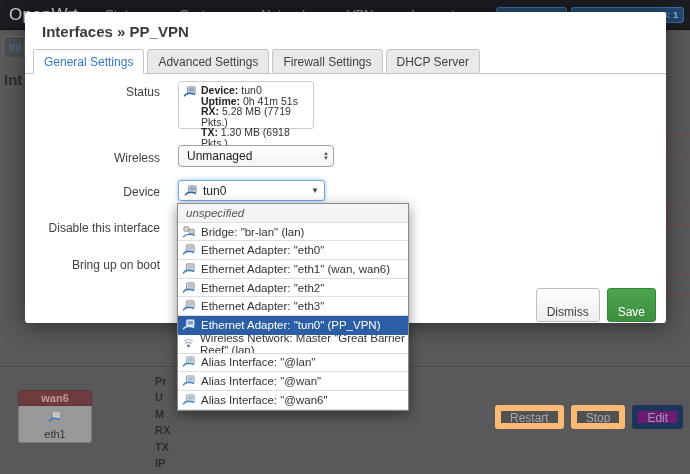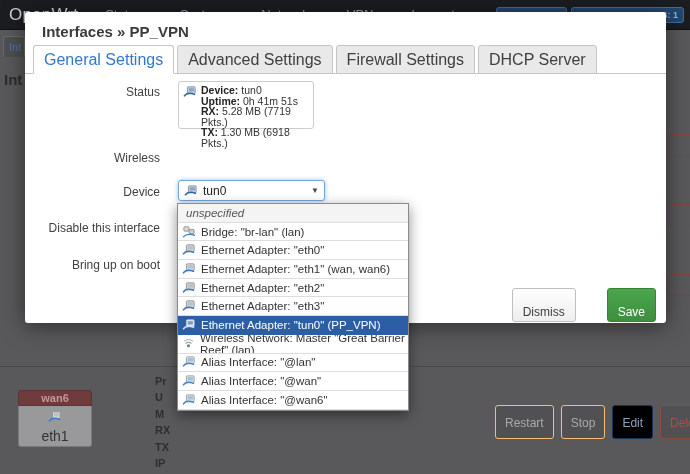--- a/index.html
+++ b/index.html
@@ -22,36 +22,36 @@
             border:1px solid #6b6b6d; border-bottom:none; border-radius:3px 3px 0 0;
             color:#4f74a8; font-size:11px; padding:4px 0 0 5px; overflow:hidden;}
   .bg-heading { position:absolute; left:4px; top:41px; font-size:15px; font-weight:bold; color:#2c2c2e;}
   .bg-divider { position:absolute; left:0; top:336px; width:690px; height:1px; background:#4a4a4c;}
   .bg-frag { position:absolute; width:40px; height:22px; border:1px solid #7f4440; border-radius:4px; }
   .iface-box { position:absolute; left:18px; top:360px; width:74px; }
   .iface-zone { background:#6f3c3e; color:#c49799; font-weight:bold; font-size:11px; text-align:center;
                 padding:1px 16px; border-radius:3px 3px 0 0; border:1px solid #5d3335;}
   .iface-body { background:#99999b; border:1px solid #7a7a7c; border-top:none; text-align:center;
                 padding:3px 0 2px; border-radius:0 0 3px 3px;}
-  .iface-dev { font-size:14px; color:#323234; margin-top:1px;}
+  .iface-dev { font-size:11px; color:#323234; margin-top:1px;}
   .bg-statuscol { position:absolute; left:155px; top:343px; width:23px; overflow:hidden;
                   font-size:11px; font-weight:bold; color:#2e2e30; line-height:16.4px; white-space:nowrap;}
   .bg-actions { position:absolute; left:495px; top:375px; display:flex; gap:7px;}
-  .bg-btn { font-size:12px; height:34px; padding:10px 9px; border-radius:3px; border:1px solid #fdba74;
+  .bg-btn { font-size:12px; height:24px; padding:0 9px; border-radius:3px; border:6px solid #fdba74;
             color:#a9a9ab; background:#515153;}
-  .bg-btn.edit { background:#000000; border-color:#1c3459; color:#92a0b6;}
+  .bg-btn.edit { background:#701a75; border-color:#1c3459; color:#92a0b6;}
   .bg-btn.delete { background:#515153; border-color:#8a4a45; color:#a3534c;}
 
   
   .modal { position:absolute; left:25px; top:12px; width:641px; height:311px; background:#ffffff;
            border-radius:3px; box-shadow:0 3px 22px rgba(0,0,0,.5); z-index:20;}
   .modal-title { position:absolute; left:17px; top:11px; font-size:15px; font-weight:bold; color:#3b3b3b;}
   .tabbar { position:absolute; left:0; top:37px; width:100%; height:25px; border-bottom:1px solid #c5c5c5;
             padding-left:8px; display:flex; align-items:flex-end;}
-  .tab { font-size:16px; padding:5px 10px 4px; border:1px solid #c5c5c5; border-radius:3px 3px 0 0;
+  .tab { font-size:12px; padding:5px 10px 4px; border:1px solid #c5c5c5; border-radius:3px 3px 0 0;
          background:#e9e9e9; color:#404040; margin-right:3px; margin-bottom:-1px; cursor:pointer;}
   .tab.active { background:#ffffff; color:#3377cc; border-bottom-color:#ffffff;}
 
   .flabel { position:absolute; left:15px; width:120px; text-align:right; font-size:12px; color:#404040;}
   .status-box { position:absolute; left:153px; top:69px; width:136px; height:48px; border:1px solid #cccccc;
                 border-radius:3px; display:flex; padding:3px 4px; gap:4px; background:#fff;}
   .status-text { font-size:10.5px; line-height:10.5px; color:#333;}
   .status-text b { color:#222;}
   .icon { display:inline-flex; flex:none;}
 
@@ -61,21 +61,21 @@
   .stepper { margin-left:auto; margin-right:4px; display:flex; flex-direction:column; line-height:5px;
              font-size:6px; color:#555; text-align:center;}
   .combo { position:absolute; left:153px; top:168px; width:147px; height:21px; border:1px solid #74a7d9;
            border-radius:3px; background:#fff; box-shadow:0 0 4px rgba(82,168,236,.65);
            display:flex; align-items:center; gap:5px; font-size:12px; color:#222; padding:0 5px; cursor:pointer;}
   .combo .arrow { margin-left:auto; font-size:8px; color:#444;}
 
   .modal-actions { position:absolute; right:10px; top:276px; display:flex; gap:7px;}
   .btn { font-size:12px; height:22px; padding:16px 10px; border-radius:3px; cursor:pointer;}
   .btn.dismiss { background:linear-gradient(#ffffff,#eeeeee); border:1px solid #bfbfbf; color:#404040;}
-  .btn.save { background:linear-gradient(#4ca64c,#3e8e3e); border:1px solid #388138; color:#ffffff;margin-left:24px;}
+  .btn.save { background:linear-gradient(#4ca64c,#3e8e3e); border:1px solid #388138; color:#ffffff;}
 
   
   .dropdown { position:absolute; left:177px; top:203px; width:232px; background:#ffffff;
               border:1px solid #8a8a8a; box-shadow:0 4px 12px rgba(0,0,0,.45); z-index:30;}
   .opt { height:18.7px; display:flex; align-items:center; gap:5px; padding-left:4px;
          border-bottom:1px solid #dddddd; font-size:11.5px; color:#333; cursor:pointer; overflow:hidden;}
   .opt.unspecified { font-style:italic; color:#555; background:#f4f4f4; padding-left:8px;}
   .opt.selected { background:#2c5ea6; color:#ffffff; border-bottom-color:#2c5ea6;}
   .opt-custom { height:19.3px; padding:2px 3px; display:flex; align-items:center;}
   .opt-custom input { width:100%; height:16px; border:1px solid #bbbbbb; border-radius:3px;
@@ -161,20 +161,27 @@
         </span>
       <div class="status-text">
         <div><b>Device:</b> <span>tun0</span></div>
         <div><b>Uptime:</b> <span>0h 41m 51s</span></div>
         <div><b>RX:</b> <span>5.28 MB (7719 Pkts.)</span></div>
         <div><b>TX:</b> <span>1.30 MB (6918 Pkts.)</span></div>
       </div>
     </div>
 
     <div class="flabel" style="top:139px;">Wireless</div>
+    <div class="select">
+      <span>Unmanaged</span>
+      <span class="stepper">
+          <span>▲</span>
+          <span>▼</span>
+        </span>
+    </div>
 
     <div class="flabel" style="top:173px;">Device</div>
     <div class="combo">
       <span class="icon">
           <svg width="14" height="12" viewBox="0 0 16 14">
             <rect x="5" y="1" width="9" height="8" rx="1" fill="#cfd6dd" stroke="#7a8aa0"></rect>
             <rect x="6.5" y="2.5" width="6" height="4" fill="#8fa6c0"></rect>
             <path d="M1 12 Q5 6 14 10" stroke="#2f66a8" stroke-width="1.6" fill="none"></path>
           </svg>
         </span>

